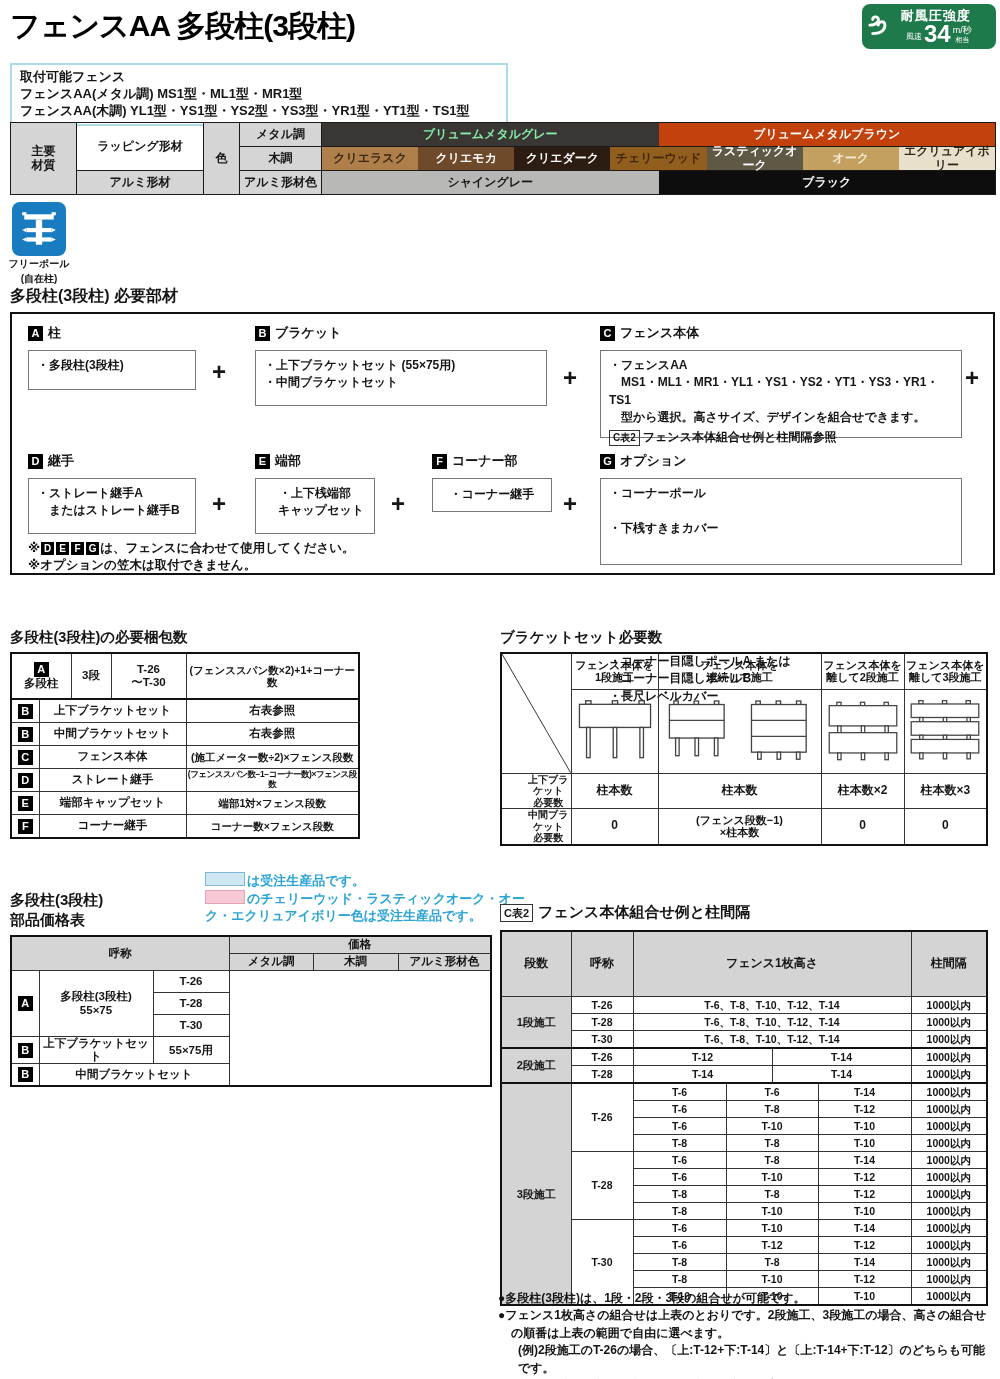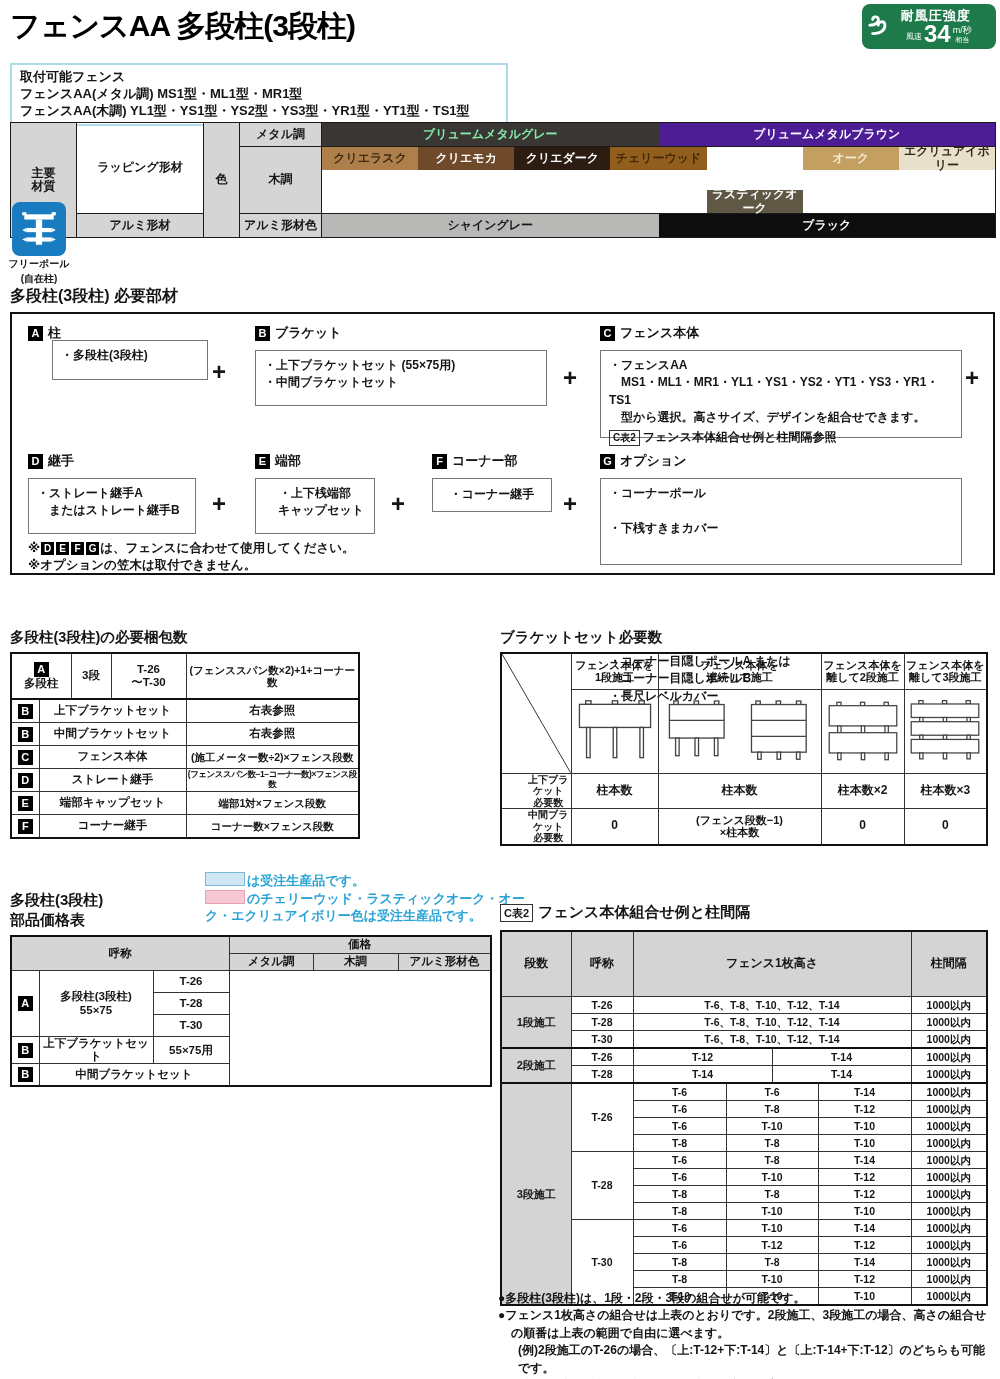--- a/index.html
+++ b/index.html
@@ -136,33 +136,33 @@
       <tbody>
           <tr>
         <td rowspan="3" class="g pre">主要
 材質</td>
         <td rowspan="2">ラッピング形材</td>
         <td rowspan="3" class="g">色</td>
         <td class="g">メタル調</td>
         <td class="band">
           <div class="crow">
             <div class="ccell" style="background: rgb(58, 54, 51); color: #86efac;">ブリュームメタルグレー</div>
-            <div class="ccell" style="background: #4c1d95; color: rgb(255, 255, 255);">ブリュームメタルブラウン</div>
+            <div class="ccell" style="background: #c2410c; color: rgb(255, 255, 255);">ブリュームメタルブラウン</div>
           </div>
         </td>
       </tr>
       <tr>
         <td class="g">木調</td>
         <td class="band">
           <div class="crow">
             <div class="ccell" style="background: rgb(174, 127, 75); color: rgb(59, 40, 16);">クリエラスク</div>
             <div class="ccell" style="background: rgb(110, 74, 43); color: rgb(255, 255, 255);">クリエモカ</div>
             <div class="ccell" style="background: rgb(44, 28, 17); color: rgb(255, 255, 255);">クリエダーク</div>
             <div class="ccell" style="background: rgb(146, 94, 30); color: rgb(64, 39, 6);">チェリーウッド</div>
-            <div class="ccell" style="background: rgb(95, 88, 68); color: rgb(255, 255, 255); margin-top: 43px;">ラスティックオーク</div>
+            <div class="ccell" style="background: rgb(95, 88, 68); color: rgb(255, 255, 255);">ラスティックオーク</div>
             <div class="ccell" style="background: rgb(195, 160, 95); color: rgb(244, 234, 208);">オーク</div>
             <div class="ccell" style="background: rgb(232, 224, 203); color: rgb(45, 38, 25); text-align: center;">エクリュアイボリー</div>
           </div>
         </td>
       </tr>
       <tr>
         <td class="g">アルミ形材</td>
         <td class="g">アルミ形材色</td>
         <td class="band">
           <div class="crow">
@@ -197,21 +197,21 @@
   </div>
 
   <div class="abs h-parts">多段柱(3段柱) 必要部材</div>
 
   <div class="abs partsbox">
 
     <div class="plabel" style="left:16px;top:10px;">
       <span class="lm">A</span>
       <span>柱</span>
     </div>
-    <div class="pbox pre" style="left:16px;top:26px;width:156px;height:40px;margin-left:24px;">・多段柱(3段柱)</div>
+    <div class="pbox pre" style="left:16px;top:36px;width:168px;height:40px;">・多段柱(3段柱)</div>
     <span class="plus" style="left:200px;top:44px;">+</span>
 
     <div class="plabel" style="left:243px;top:10px;">
       <span class="lm">B</span>
       <span>ブラケット</span>
     </div>
     <div class="pbox pre" style="left:243px;top:36px;width:292px;height:56px;">・上下ブラケットセット (55×75用)
 ・中間ブラケットセット</div>
     <span class="plus" style="left:551px;top:50px;">+</span>
 

